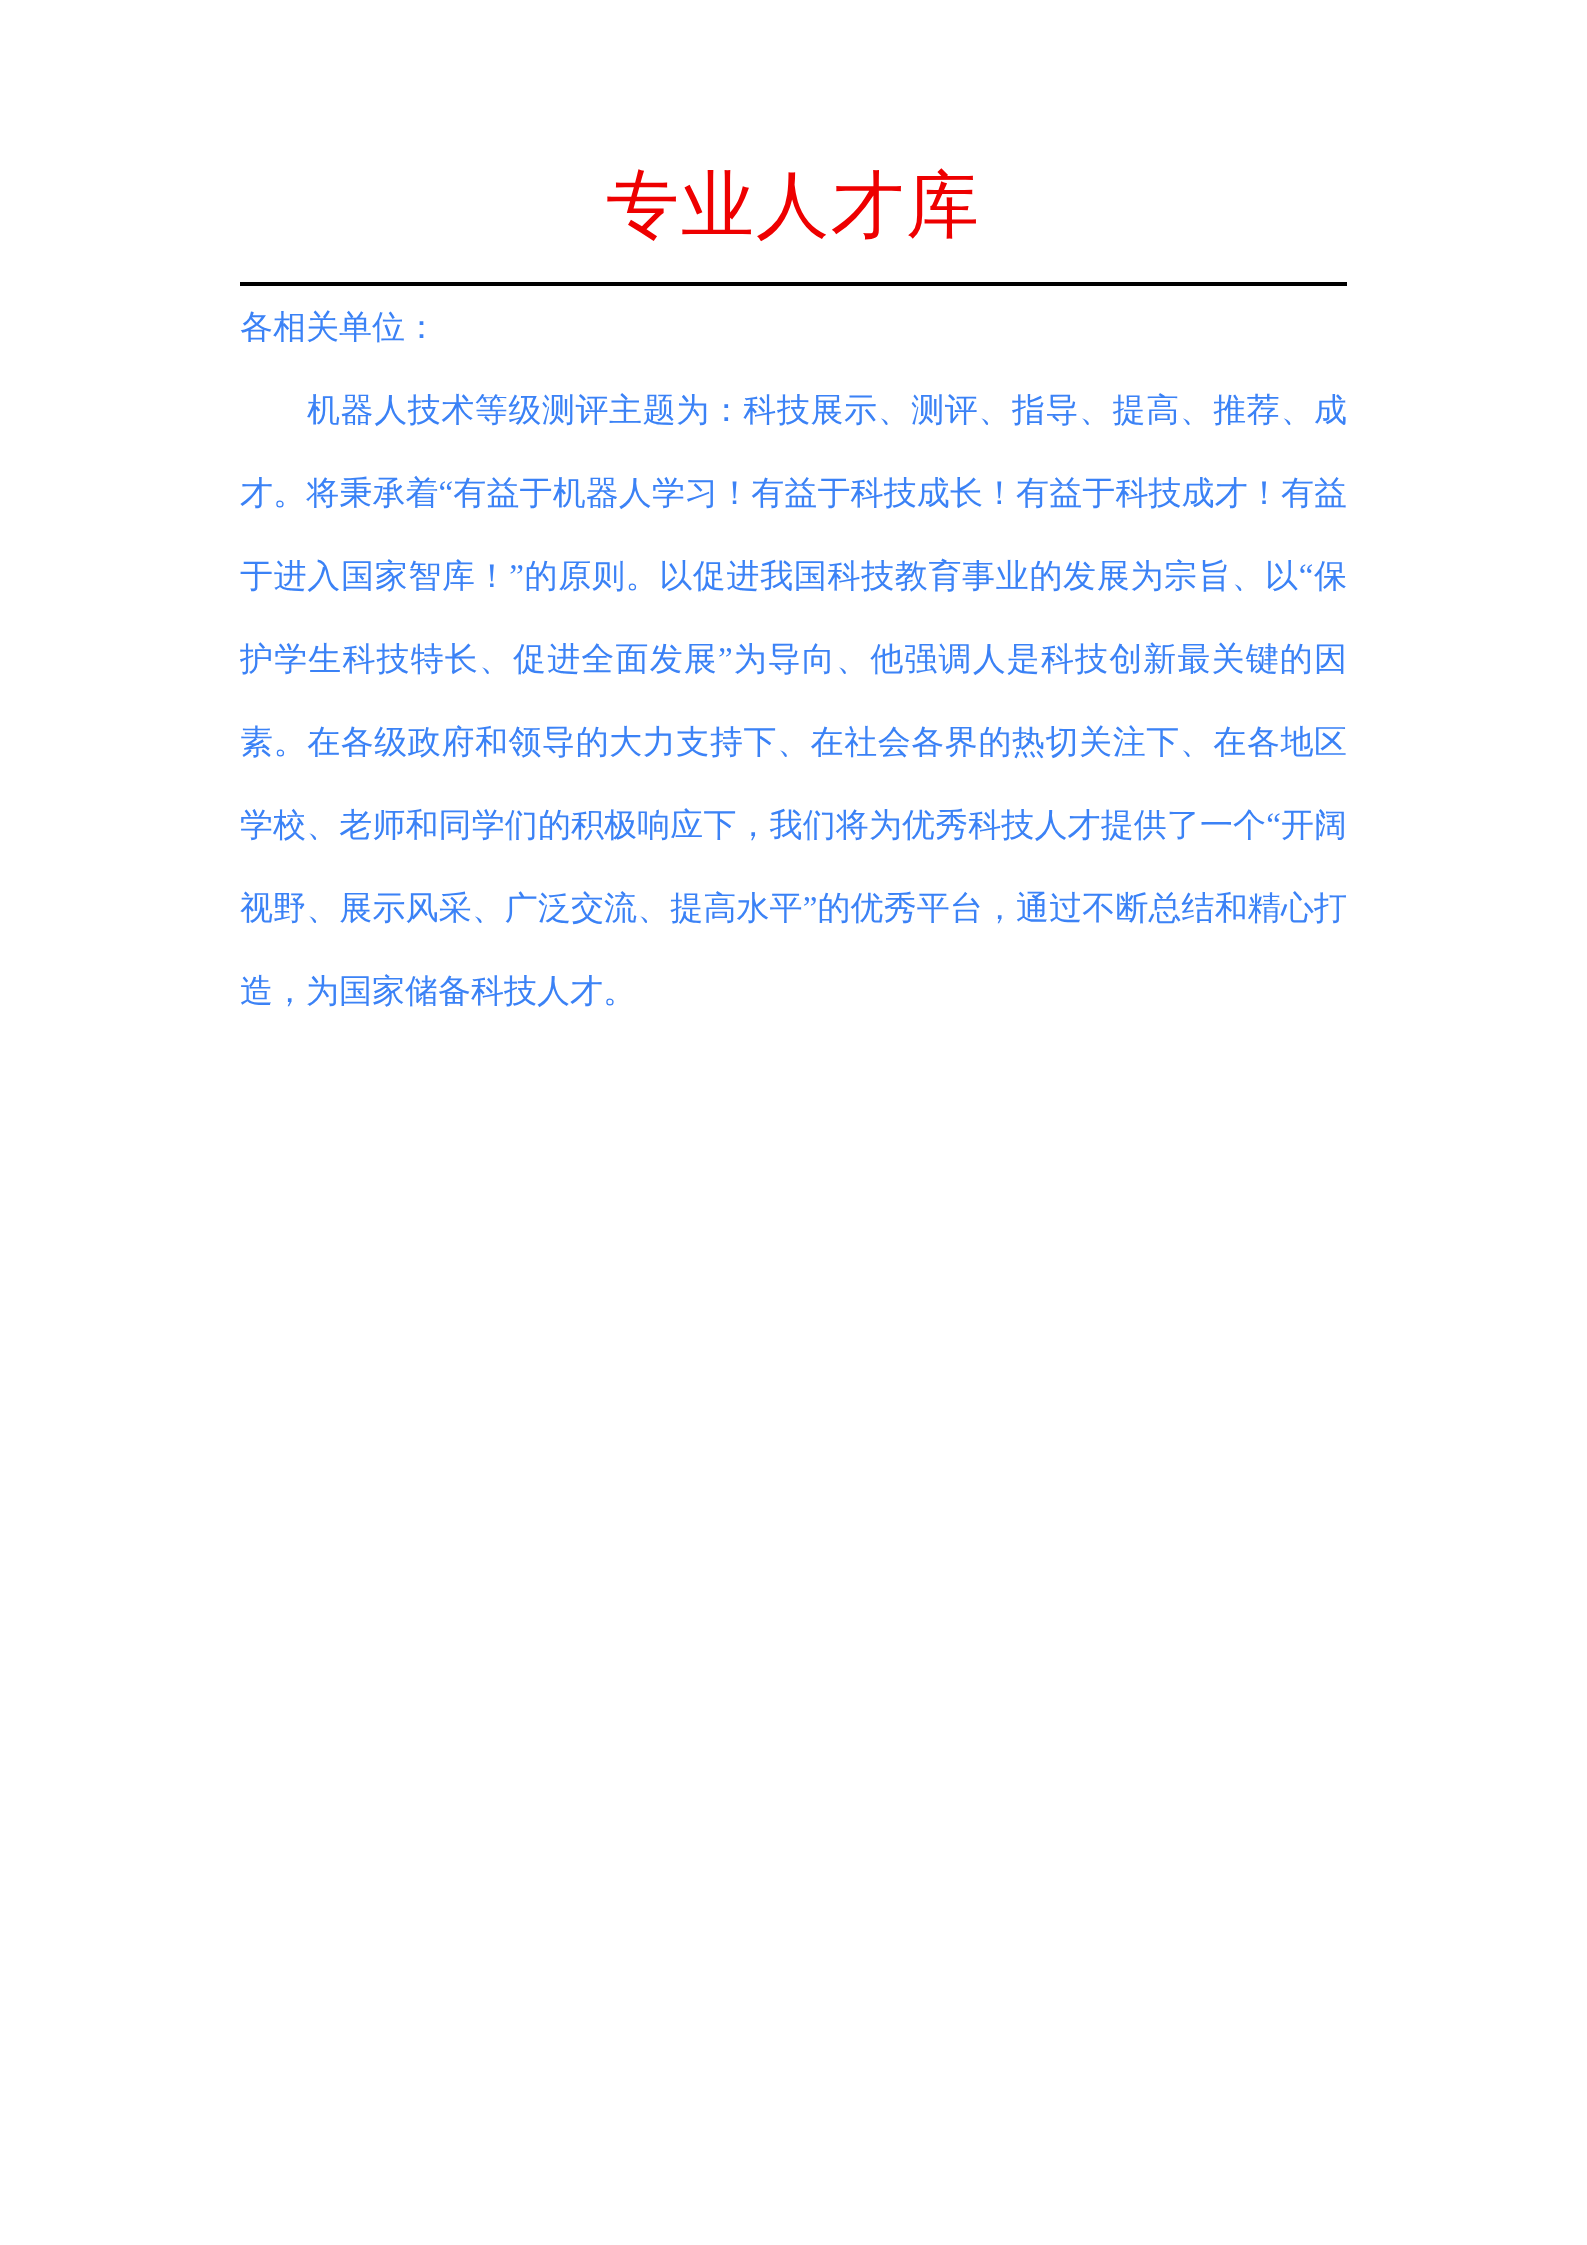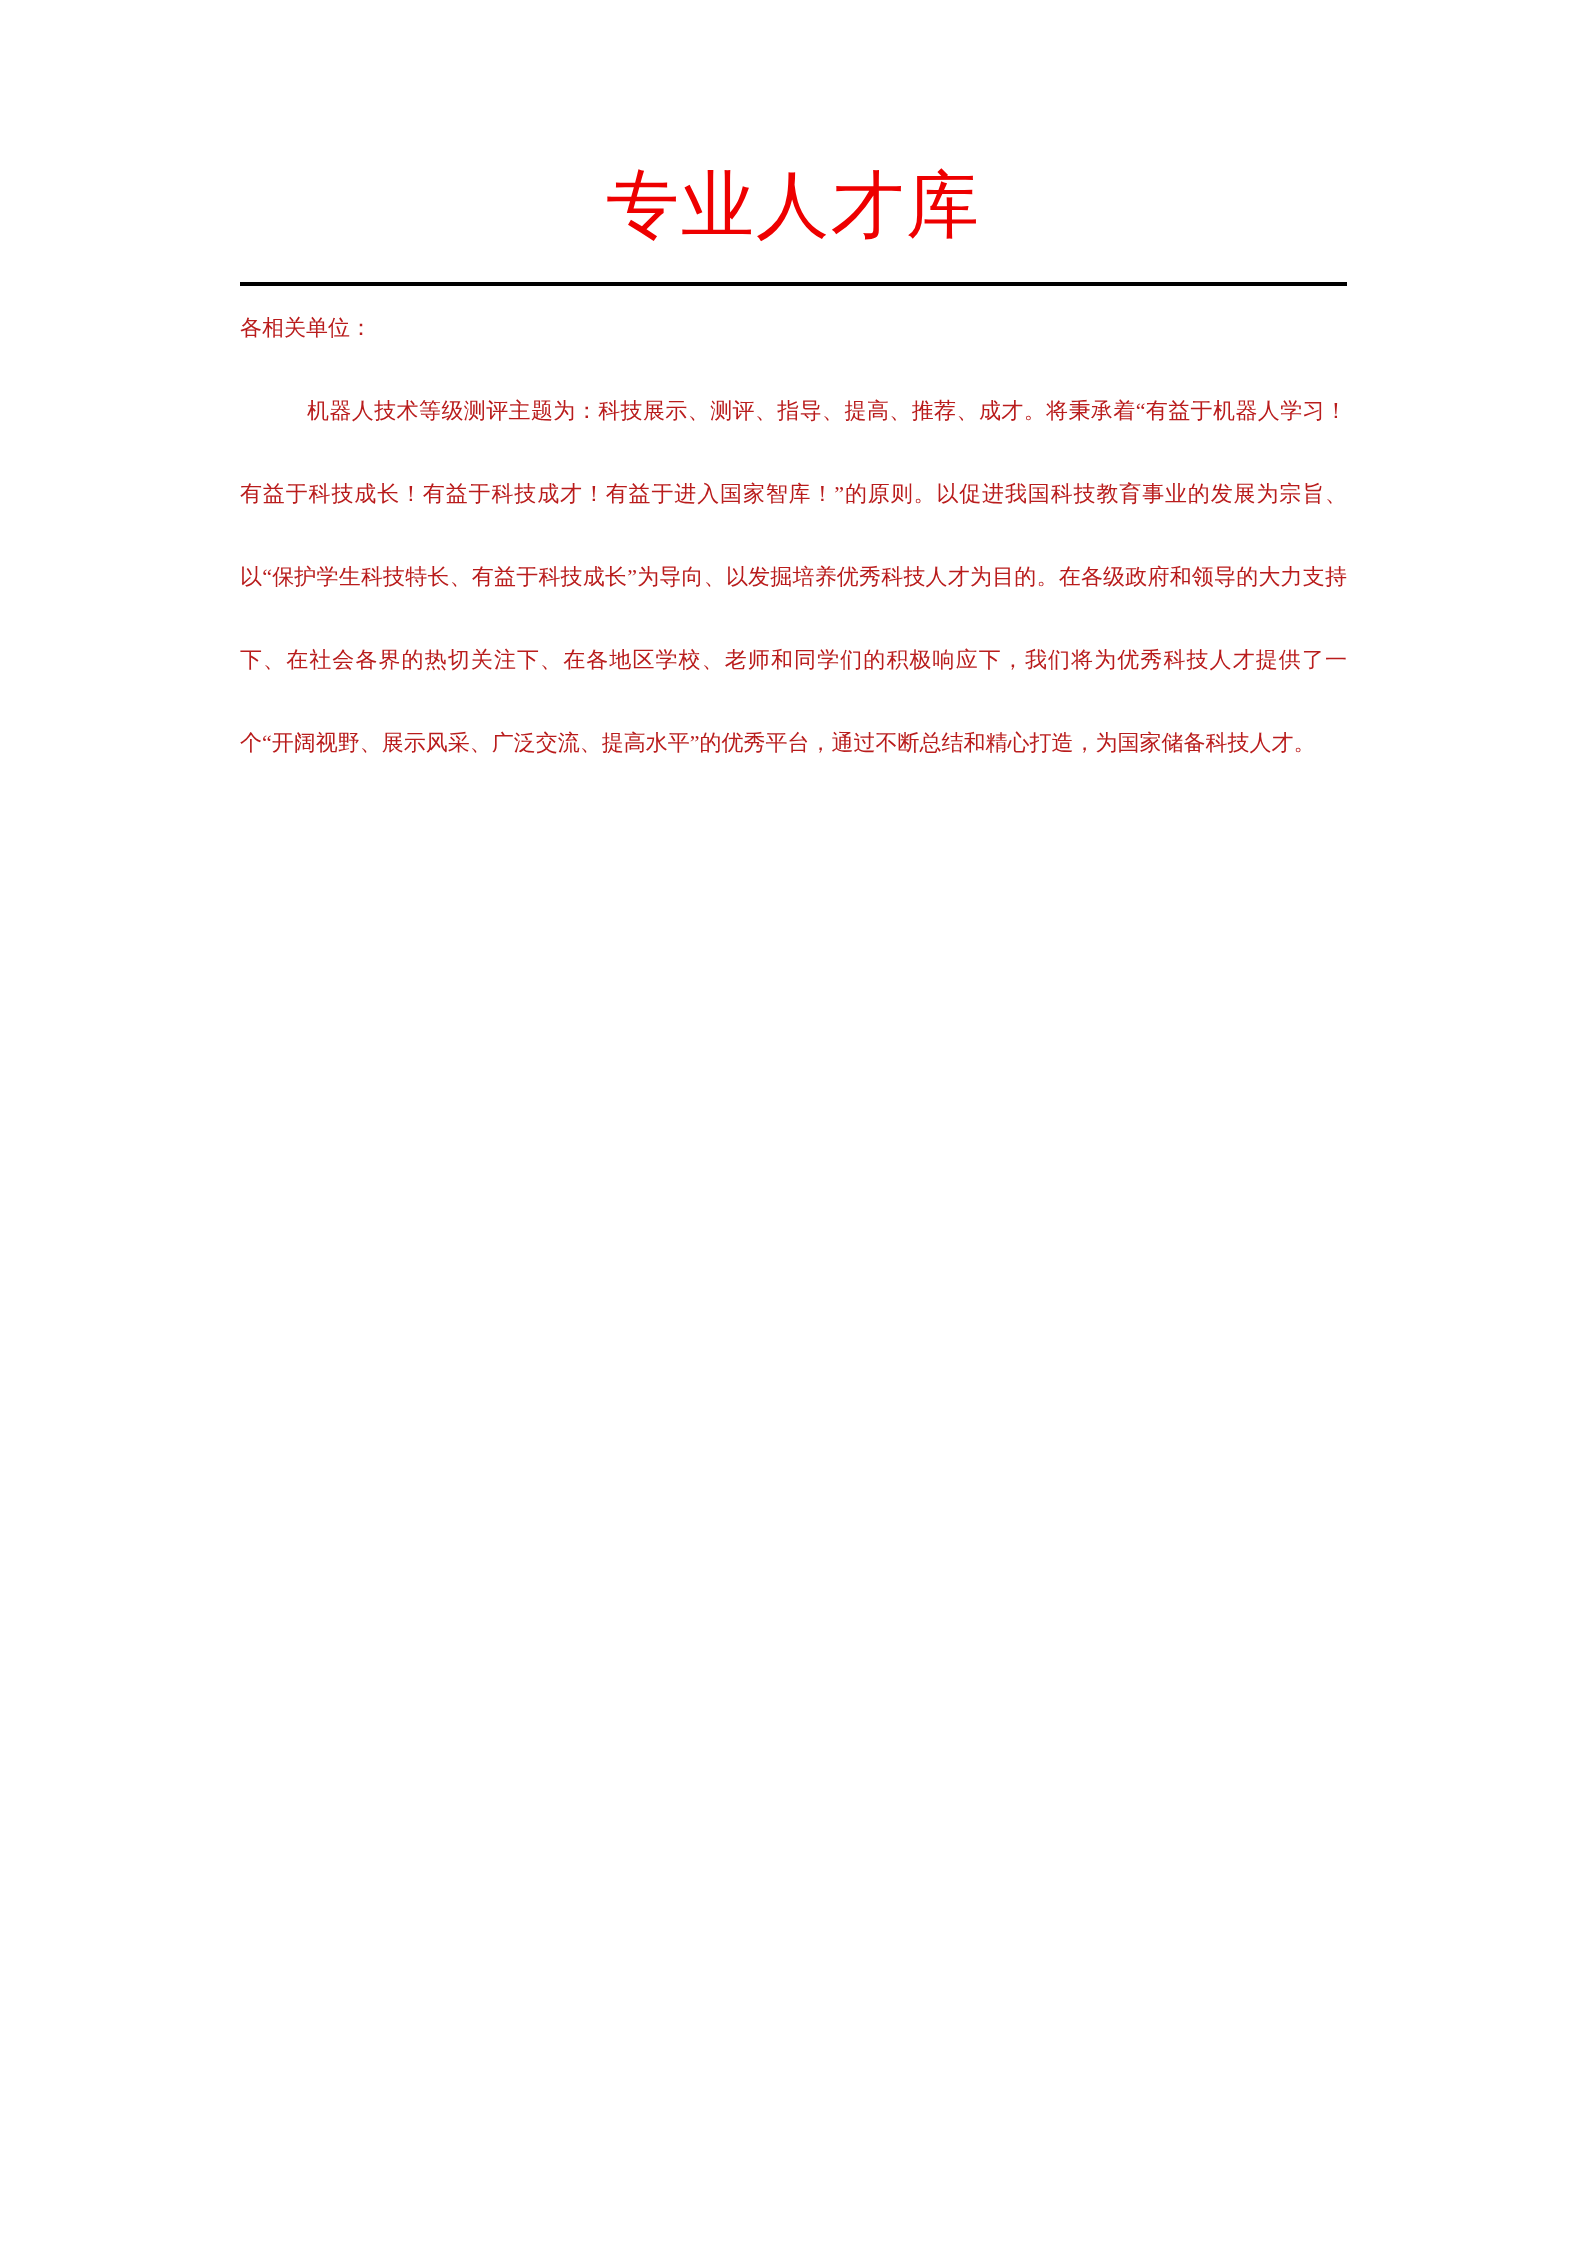--- a/index.html
+++ b/index.html
@@ -30,24 +30,24 @@
     letter-spacing: 2px;
     color: var(--title-color, #ee0000);
     font-family: "Liberation Serif", "DejaVu Serif", serif;
   }
   .divider {
     height: 0;
     border-bottom: 4px solid #000000;
     margin-top: 35px;
   }
   .doc-body {
-    font-size: 22px;
+    font-size: 33px;
     line-height: 83px;
     text-align: justify;
-    color: #b91c1c;
+    color: #3b82f6;
   }
   .salutation {
     margin: 0;
     text-align: left;
   }
   .para {
     margin: 0;
     text-indent: 67px;
   }
 </style>
@@ -57,16 +57,16 @@
 <div class="page">
 
   <header class="doc-header">
     <h1 class="doc-title">专业人才库</h1>
   </header>
 
   <div class="divider"></div>
 
   <main class="doc-body">
     <p class="salutation">各相关单位：</p>
-    <p class="para">机器人技术等级测评主题为：科技展示、测评、指导、提高、推荐、成才。将秉承着“有益于机器人学习！有益于科技成长！有益于科技成才！有益于进入国家智库！”的原则。以促进我国科技教育事业的发展为宗旨、以“保护学生科技特长、有益于科技成长”为导向、以发掘培养优秀科技人才为目的。在各级政府和领导的大力支持下、在社会各界的热切关注下、在各地区学校、老师和同学们的积极响应下，我们将为优秀科技人才提供了一个“开阔视野、展示风采、广泛交流、提高水平”的优秀平台，通过不断总结和精心打造，为国家储备科技人才。</p>
+    <p class="para">机器人技术等级测评主题为：科技展示、测评、指导、提高、推荐、成才。将秉承着“有益于机器人学习！有益于科技成长！有益于科技成才！有益于进入国家智库！”的原则。以促进我国科技教育事业的发展为宗旨、以“保护学生科技特长、促进全面发展”为导向、他强调人是科技创新最关键的因素。在各级政府和领导的大力支持下、在社会各界的热切关注下、在各地区学校、老师和同学们的积极响应下，我们将为优秀科技人才提供了一个“开阔视野、展示风采、广泛交流、提高水平”的优秀平台，通过不断总结和精心打造，为国家储备科技人才。</p>
   </main>
 
 </div>
 
 </body></html>

